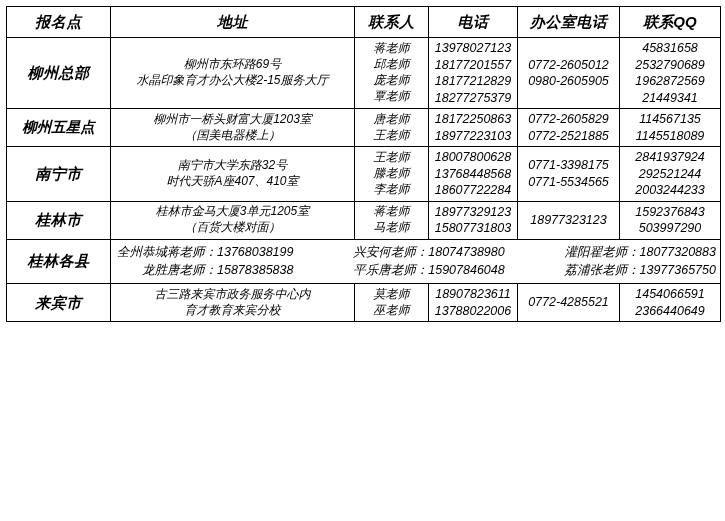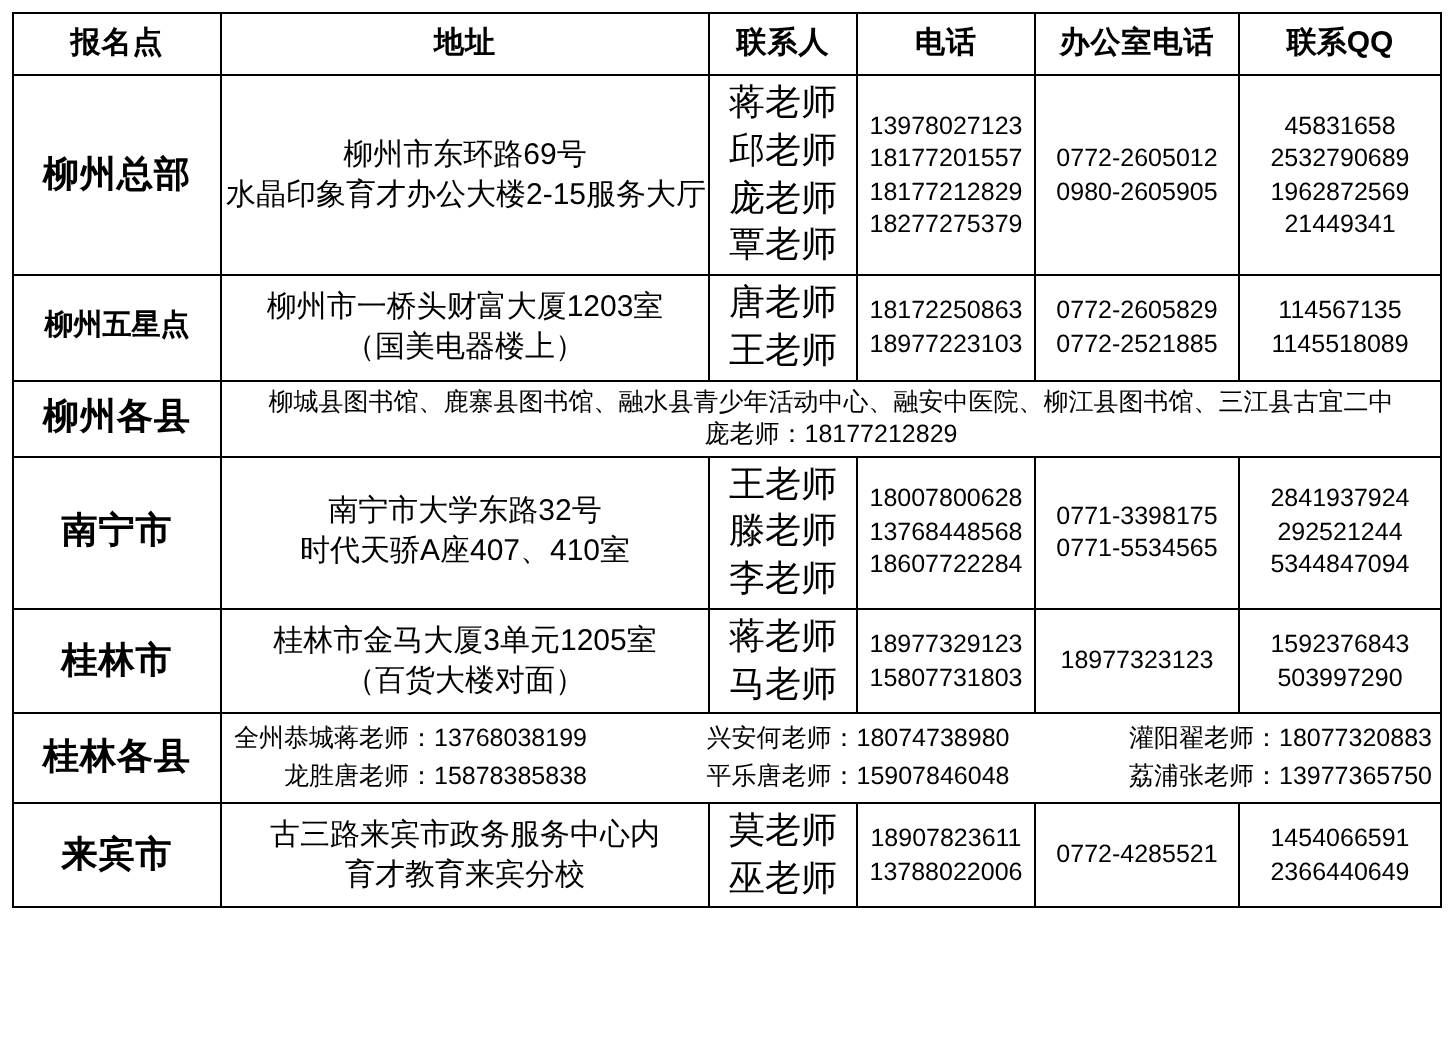--- a/index.html
+++ b/index.html
@@ -14,20 +14,21 @@
     color: #000000;
     overflow: hidden;
   }
   .sheet {
     width: 585px;
     height: 521px;
     position: relative;
     background: #ffffff;
     box-sizing: border-box;
     padding: 6px 3px 4px 6px;
+    font-style: italic;
   }
   table.reg-table {
     border-collapse: collapse;
     table-layout: fixed;
     width: 714px;
     background: #ffffff;
   }
   table.reg-table td,
   table.reg-table th {
     border: 1.5px solid #000000;
@@ -50,32 +51,32 @@
     font-weight: bold;
     font-size: 15px;
     letter-spacing: 0.5px;
     height: 26px;
     padding: 3px 2px;
   }
   th.hdr-qq { letter-spacing: 0px; margin-top: 30px; }
 
   td.site {
     font-weight: bold;
-    font-size: 18px;
+    font-size: 15px;
     letter-spacing: 0.5px;
     white-space: nowrap;
   }
   td.site.narrow { letter-spacing: 0px; font-size: 14.5px; }
 
   td.addr {
-    font-size: 15px;
+    font-size: 12px;
     letter-spacing: 0px;
   }
   td.person {
-    font-size: 18px;
+    font-size: 12px;
   }
   td.num {
     font-size: 12.5px;
     font-family: "Liberation Sans", "DejaVu Sans", sans-serif;
     white-space: nowrap;
   }
   td.wide-note {
     font-size: 12.5px;
     padding: 5px 6px;
     line-height: 1.45;
@@ -171,27 +172,20 @@
         <td class="num">
           <span class="line">0772-2605829</span>
           <span class="line">0772-2521885</span>
         </td>
         <td class="num">
           <span class="line">114567135</span>
           <span class="line">1145518089</span>
         </td>
       </tr>
 
-      <tr>
-        <td class="site">柳州各县</td>
-        <td class="wide-note" colspan="5">
-          <span class="stack">柳城县图书馆、鹿寨县图书馆、融水县青少年活动中心、融安中医院、柳江县图书馆、三江县古宜二中</span>
-          <span class="stack">庞老师：18177212829</span>
-        </td>
-      </tr>
 
       <tr>
         <td class="site">南宁市</td>
         <td class="addr">
           <span class="line">南宁市大学东路32号</span>
           <span class="line">时代天骄A座407、410室</span>
         </td>
         <td class="person">
           <span class="line">王老师</span>
           <span class="line">滕老师</span>
@@ -202,21 +196,21 @@
           <span class="line">13768448568</span>
           <span class="line">18607722284</span>
         </td>
         <td class="num">
           <span class="line">0771-3398175</span>
           <span class="line">0771-5534565</span>
         </td>
         <td class="num">
           <span class="line">2841937924</span>
           <span class="line">292521244</span>
-          <span class="line">5344847094</span>
+          <span class="line">2003244233</span>
         </td>
       </tr>
 
       <tr>
         <td class="site">桂林市</td>
         <td class="addr">
           <span class="line">桂林市金马大厦3单元1205室</span>
           <span class="line">（百货大楼对面）</span>
         </td>
         <td class="person">

